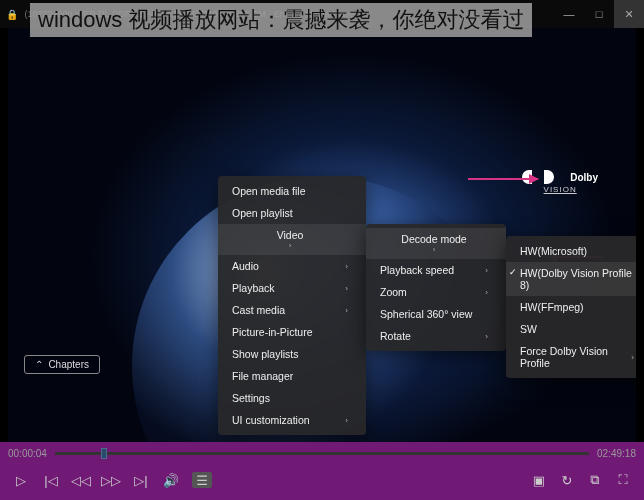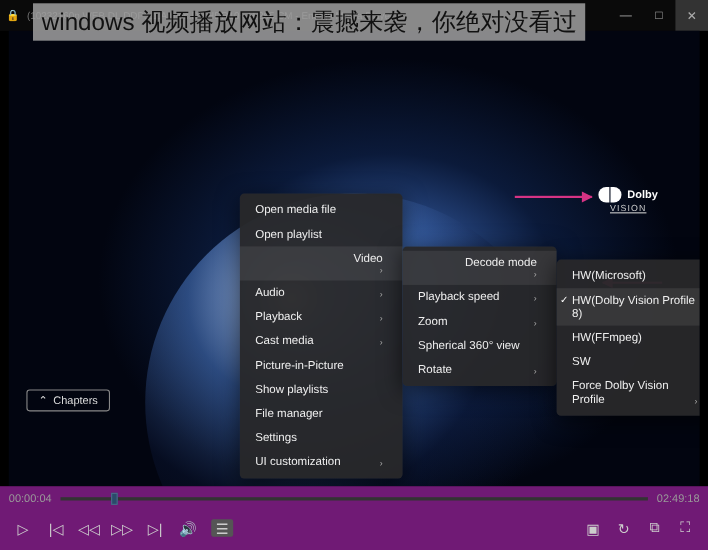--- a/index.html
+++ b/index.html
@@ -11,37 +11,37 @@
 .lock { color: #888; font-size: 10px; margin-right: 6px; }
 .title-text { color: #777; font-size: 9px; white-space: nowrap; overflow: hidden; }
 .win-controls { position: absolute; right: 0; top: 0; display: flex; }
 .win-btn { width: 30px; height: 28px; display: flex; align-items: center; justify-content: center; color: #aaa; font-size: 11px; }
 .win-btn.close { background: #333; }
 
 .video-area { position: absolute; top: 28px; left: 8px; right: 8px; bottom: 58px; background: radial-gradient(ellipse 60% 70% at 55% 55%, #4a7bc4 0%, #2d5090 15%, #0b1a3a 40%, #020510 70%); overflow: hidden; }
 .planet-glow { position: absolute; left: 50%; top: 45%; width: 380px; height: 380px; transform: translate(-50%,-10%); background: radial-gradient(circle at 35% 25%, rgba(255,255,255,0.95) 0%, rgba(180,210,255,0.7) 8%, rgba(80,130,210,0.5) 25%, rgba(15,30,70,0.3) 50%, transparent 70%); border-radius: 50%; }
 
 .dolby-badge { position: absolute; top: 142px; right: 38px; text-align: center; }
-.dolby-logo { display: flex; align-items: center; justify-content: flex-start; gap: 1px; }
+.dolby-logo { display: flex; align-items: center; justify-content: flex-start; gap: 12px; }
 .dolby-d { width: 10px; height: 14px; background: #fff; }
 .dolby-d.l { border-radius: 7px 0 0 7px; }
 .dolby-d.r { border-radius: 0 7px 7px 0; }
 .dolby-text { color: #fff; font-size: 10px; font-weight: 600; margin-left: 4px; }
 .dolby-sub { color: #ccc; font-size: 8px; letter-spacing: 1px; margin-top: 1px; text-decoration: underline; }
 
 .arrow { position: absolute; height: 2px; background: #d63384; }
 .arrow::after { content: ''; position: absolute; right: -1px; top: -4px; border-left: 10px solid #d63384; border-top: 5px solid transparent; border-bottom: 5px solid transparent; }
 .arrow1 { top: 150px; right: 98px; width: 70px; }
 .arrow2 { top: 228px; right: 34px; width: 54px; transform: rotate(180deg); }
 
 .ctx-menu { position: absolute; background: rgba(40,40,42,0.96); border-radius: 4px; padding: 4px 0; box-shadow: 0 4px 20px rgba(0,0,0,0.6); }
 .menu1 { left: 210px; top: 148px; width: 148px; }
 .menu2 { left: 358px; top: 196px; width: 140px; }
 .menu3 { left: 498px; top: 208px; width: 146px; }
-.ctx-item { padding: 5px 18px 5px 14px; color: #eee; font-size: 10.5px; display: flex; align-items: flex-end; justify-content: space-between; cursor: default; position: relative; }
+.ctx-item { padding: 5px 18px 5px 14px; color: #eee; font-size: 10.5px; display: flex; align-items: center; justify-content: space-between; cursor: default; position: relative; }
 .ctx-item.hover { background: rgba(255,255,255,0.08); flex-direction: column; }
 .ctx-item.checked::before { content: '✓'; position: absolute; left: 3px; font-size: 9px; color: #fff; }
 .chev { color: #aaa; font-size: 8px; }
 
 .chapters-btn { position: absolute; left: 16px; bottom: 68px; border: 1px solid #888; border-radius: 3px; padding: 3px 10px; color: #ddd; font-size: 10px; display: flex; align-items: center; gap: 5px; }
 
 .bottom-bar { position: absolute; bottom: 0; left: 0; right: 0; height: 58px; background: #701a75; padding: 0 8px; }
 .time-row { display: flex; align-items: center; gap: 8px; height: 22px; }
 .time { color: #999; font-size: 10px; }
 .seek { flex: 1; position: relative; height: 3px; background: #333; }

